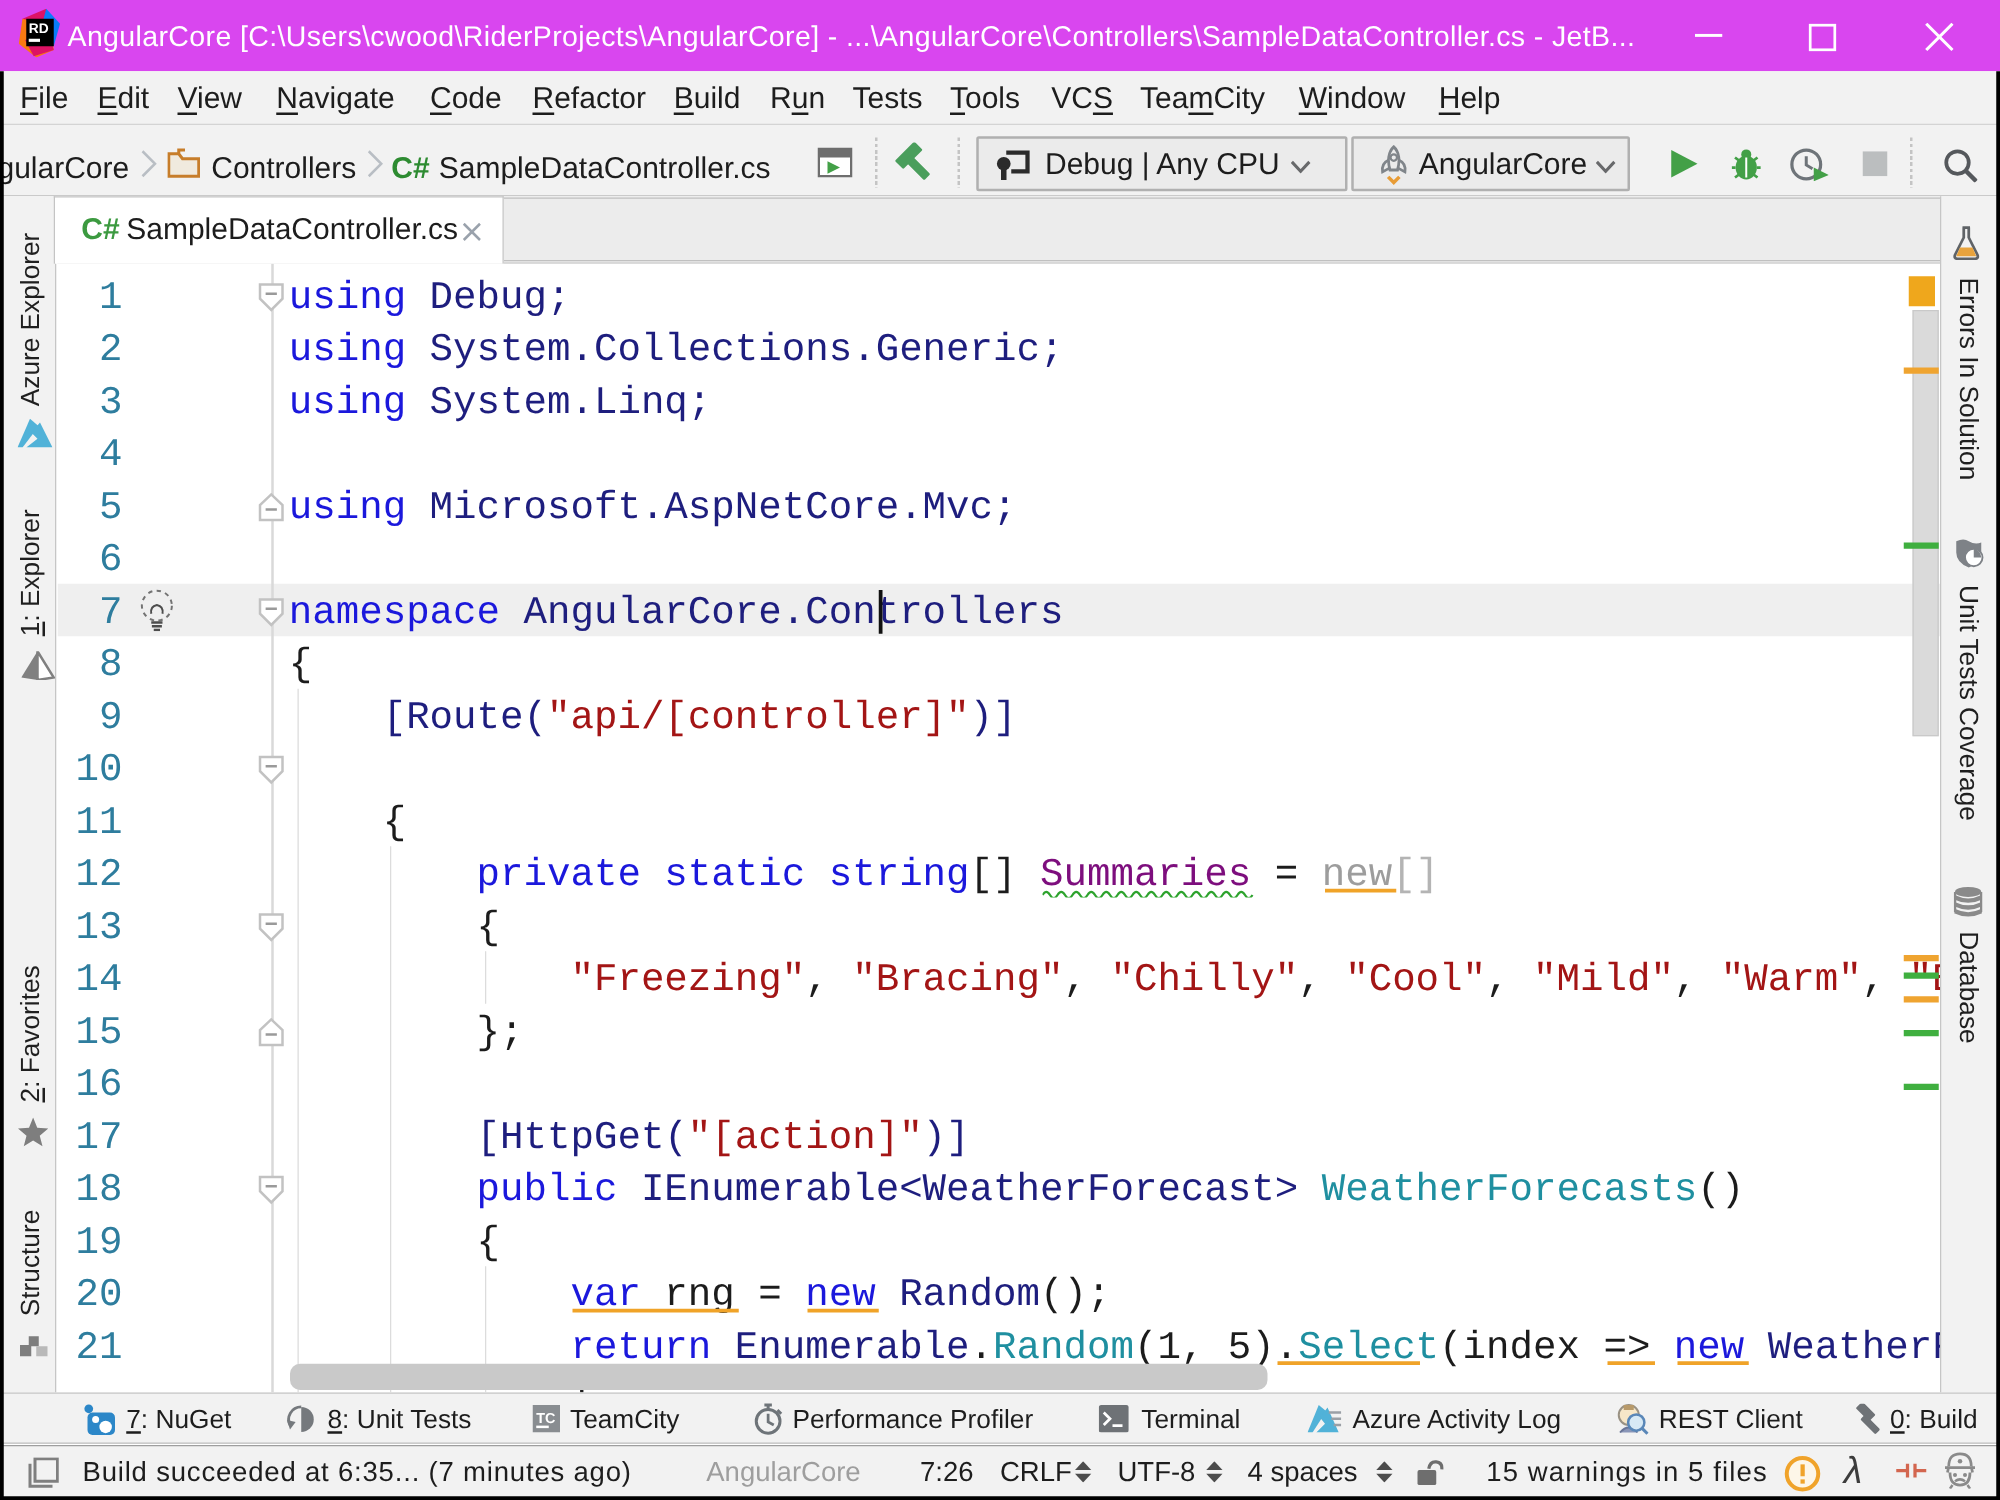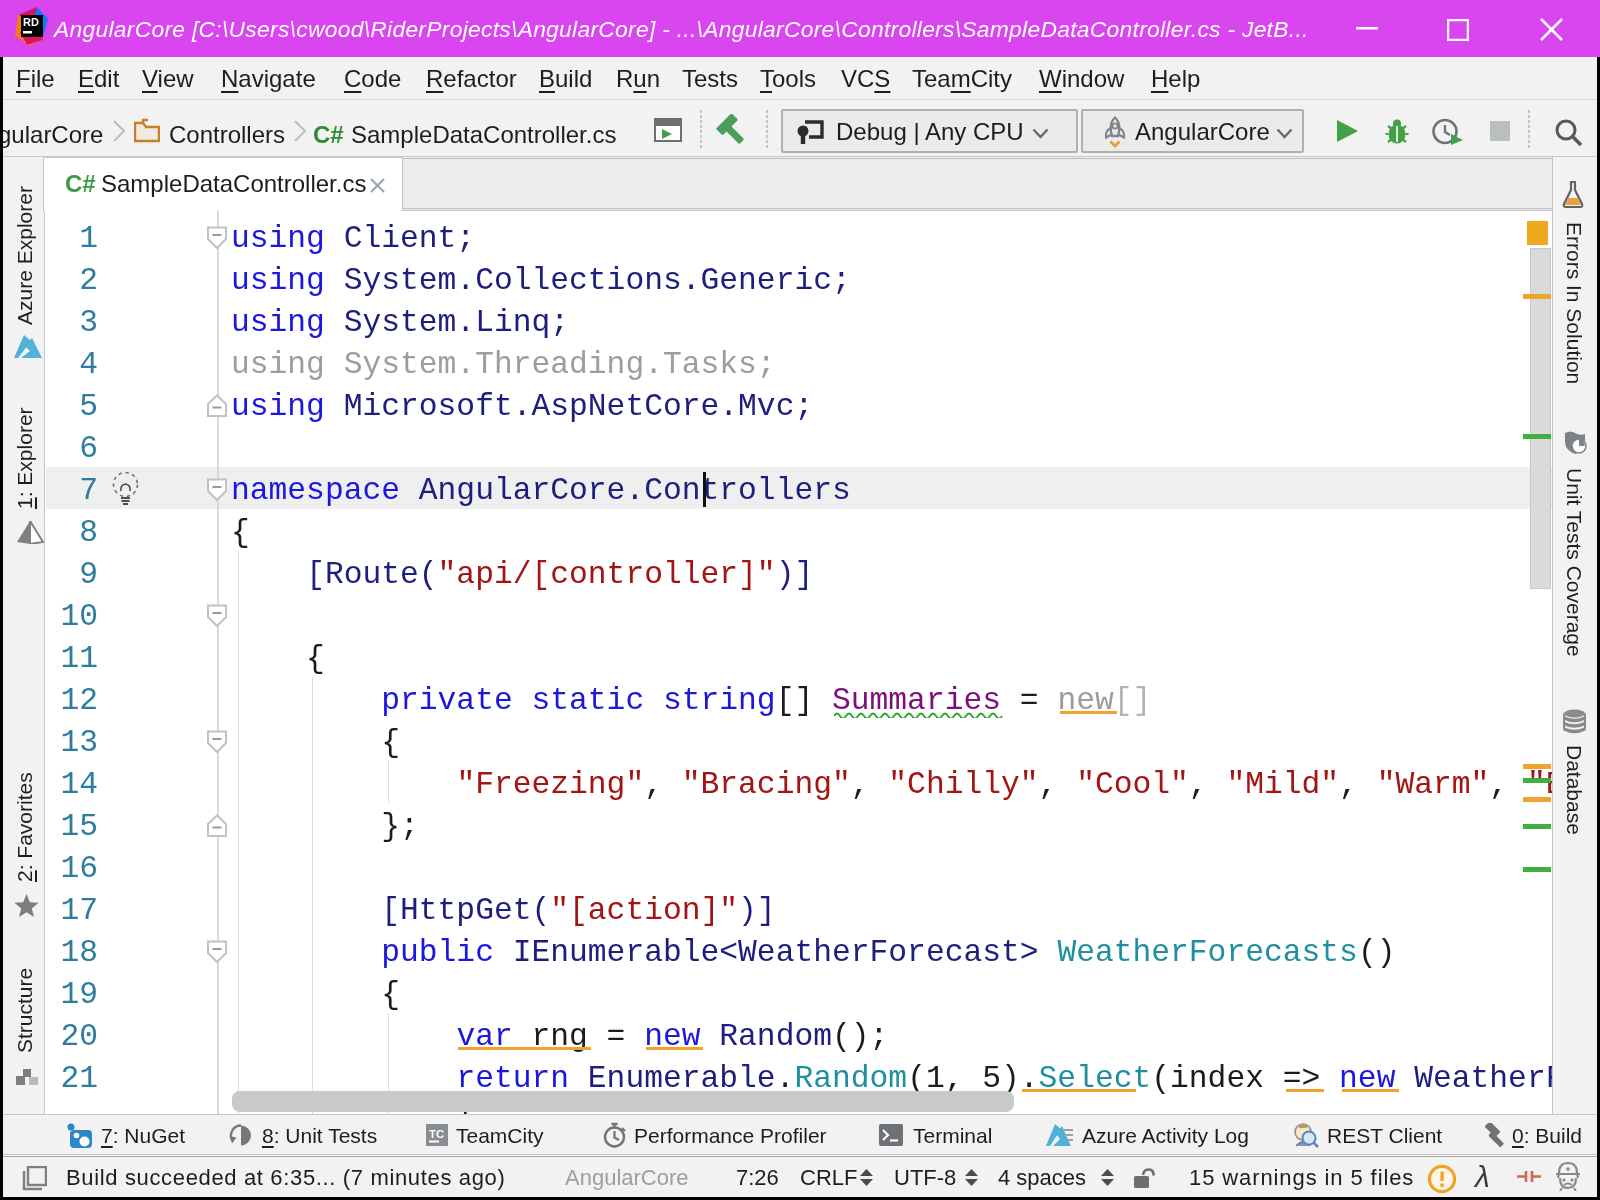--- a/index.html
+++ b/index.html
@@ -3,21 +3,21 @@
 <meta charset="utf-8">
 <style>
   * { margin:0; padding:0; box-sizing:border-box; }
   html,body { width:1600px; height:1200px; overflow:hidden; background:#fff;
     font-family:"Liberation Sans", sans-serif; }
   #win { position:absolute; left:0; top:0; width:1600px; height:1200px; }
   .abs { position:absolute; }
   
   #titlebar { position:absolute; left:0; top:0; width:1600px; height:57px; background:#d946ef; }
   #title-text { position:absolute; left:54px; top:0; height:62px; line-height:59px;
-    color:#fff; font-size:22.8px; letter-spacing:0.3px; white-space:nowrap;font-style:italic; }
+    color:#fff; font-size:22.8px; letter-spacing:0.3px; white-space:nowrap; }
   
   #menubar { position:absolute; left:0; top:57px; width:1600px; height:43px; background:#f2f2f2;
     border-bottom:1px solid #d4d4d4; }
   .menu-item { position:absolute; top:0; height:42px; line-height:43px; font-size:24px; color:#1d1d1d; }
   .menu-item u { text-decoration-thickness:2px; text-underline-offset:4px; }
   
   #toolbar { position:absolute; left:0; top:100px; width:1600px; height:57px; background:#f2f2f2;
     border-bottom:1px solid #cacaca; }
   .crumb { position:absolute; top:0; height:56px; line-height:69px; font-size:24px; color:#1d1d1d; white-space:nowrap; }
   .tsep { position:absolute; top:10px; width:2px; height:40px; background:repeating-linear-gradient(to bottom,#c4c4c4 0 3px,transparent 3px 5px); }
@@ -252,24 +252,23 @@
     <div class="lnum" style="top:511px">13</div>
     <div class="lnum" style="top:553px">14</div>
     <div class="lnum" style="top:595px">15</div>
     <div class="lnum" style="top:637px">16</div>
     <div class="lnum" style="top:679px">17</div>
     <div class="lnum" style="top:721px">18</div>
     <div class="lnum" style="top:763px">19</div>
     <div class="lnum" style="top:805px">20</div>
     <div class="lnum" style="top:847px">21</div>
 
-    <div class="eline" style="top:7px"><span class="kw">using</span> <span class="ns">Client;</span></div>
+    <div class="eline" style="top:7px"><span class="kw">using</span> <span class="ns">Debug;</span></div>
     <div class="eline" style="top:49px"><span class="kw">using</span> <span class="ns">System.Collections.Generic;</span></div>
     <div class="eline" style="top:91px"><span class="kw">using</span> <span class="ns">System.Linq;</span></div>
-    <div class="eline" style="top:133px"><span class="gr">using System.Threading.Tasks;</span></div>
     <div class="eline" style="top:259px"><span class="kw">namespace</span> <span class="ns">AngularCore.Controllers</span></div>
     <div class="eline" style="top:175px"><span class="kw">using</span> <span class="ns">Microsoft.AspNetCore.Mvc;</span></div>
     <div class="eline" style="top:301px">{</div>
     <div class="eline" style="top:343px">    <span class="ns">[Route(</span><span class="str">"api/[controller]"</span><span class="ns">)]</span></div>
     <div class="eline" style="top:427px">    {</div>
     <div class="eline" style="top:469px">        <span class="kw">private static string</span>[] <span class="fld">Summaries</span> = <span class="gr">new</span><span class="lb">[]</span></div>
     <div class="eline" style="top:511px">        {</div>
     <div class="eline" style="top:553px">            <span class="str">"Freezing"</span>, <span class="str">"Bracing"</span>, <span class="str">"Chilly"</span>, <span class="str">"Cool"</span>, <span class="str">"Mild"</span>, <span class="str">"Warm"</span>, <span class="str">"B</span></div>
     <div class="eline" style="top:595px">        };</div>
     <div class="eline" style="top:679px">        <span class="ns">[HttpGet(</span><span class="str">"[action]"</span><span class="ns">)]</span></div>

